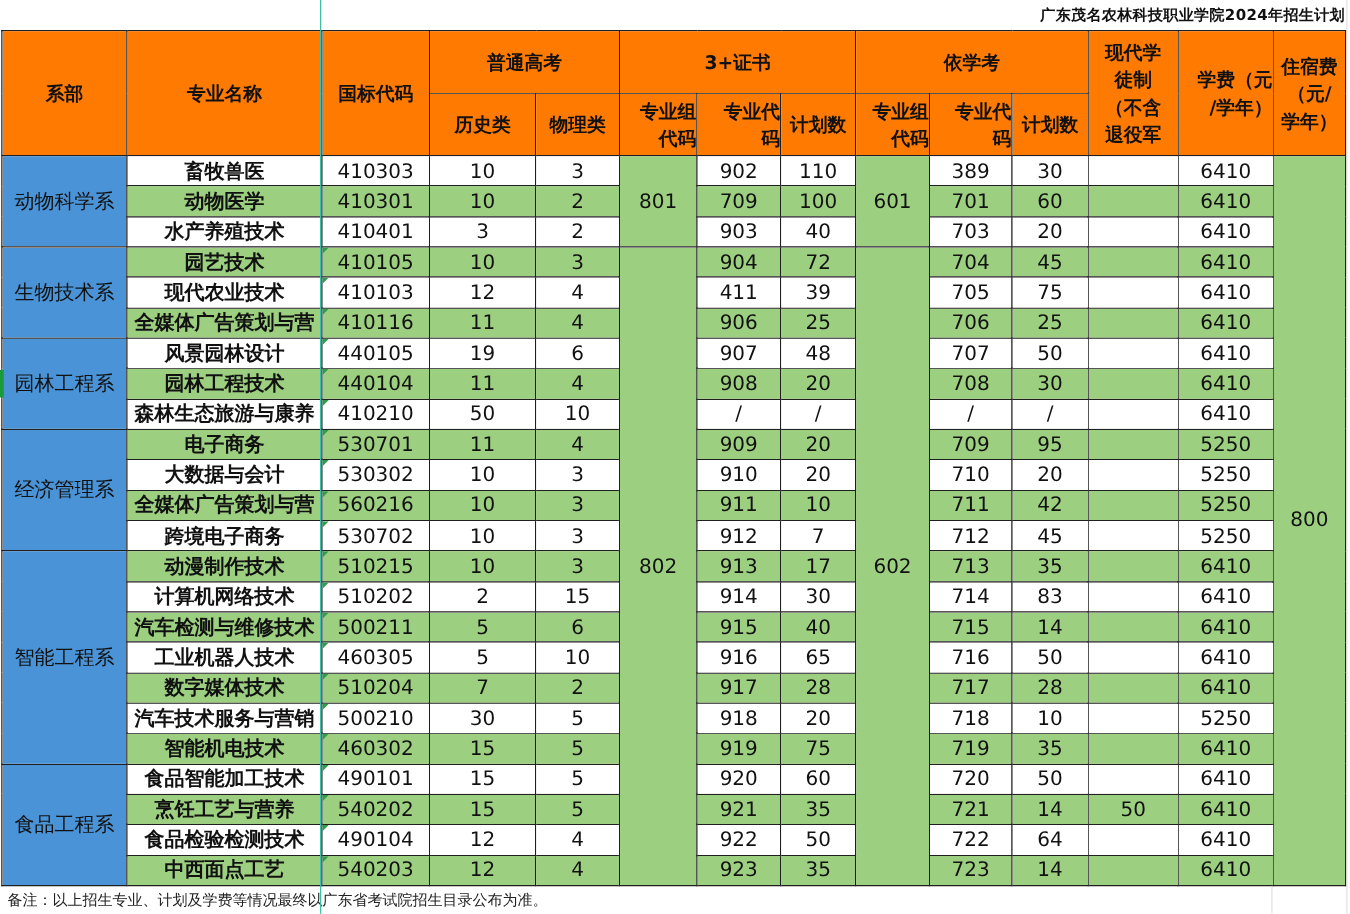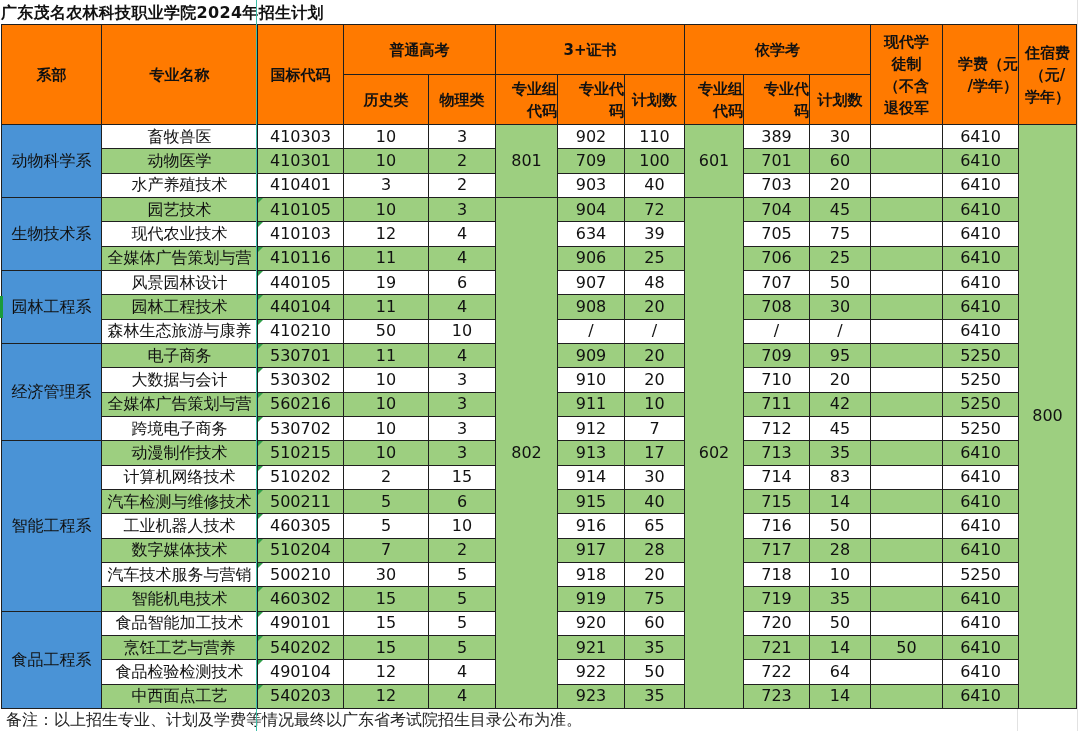--- a/index.html
+++ b/index.html
@@ -11,52 +11,52 @@
     --freeze:#3BBFA8;
     --text:#111111;
   }
   html,body{margin:0;padding:0;}
   body{
     width:1080px;height:731px;position:relative;overflow:hidden;background:#fff;
     font-family:"DejaVu Sans","Liberation Sans",sans-serif;color:var(--text);
   }
   .title{
     position:absolute;left:1px;top:0;width:1075px;height:24px;line-height:25px;
-    text-align:left;font-size:16px;font-weight:bold;color:#111;letter-spacing:0.3px;
+    text-align:right;font-size:12px;font-weight:bold;color:#111;letter-spacing:0.3px;
   }
   table.sheet{
     position:absolute;left:1px;top:24px;width:1075px;
     border-collapse:collapse;table-layout:fixed;
   }
   .sheet td{
     border:1px solid var(--border);padding:0;text-align:center;vertical-align:middle;
     font-size:16px;line-height:20px;white-space:nowrap;overflow:hidden;position:relative;
   }
   .sheet thead tr{height:50px;}
   .sheet thead td{
     background:var(--header-bg);font-weight:bold;font-size:15px;line-height:22px;
     white-space:pre-line;
   }
   .sheet thead td.left{text-align:right;padding-left:3px;}
   .sheet tbody tr{height:24.33px;}
   .sheet tbody tr.w td{background:var(--white);}
   .sheet tbody tr.g td{background:var(--green);}
   .sheet tbody td.dept{background:var(--blue) !important;font-weight:normal;}
   .sheet tbody td.grp{background:var(--green) !important;}
-  .sheet tbody td.name{font-weight:normal;}
+  .sheet tbody td.name{font-weight:bold;}
   .sheet tbody td.tri::before{
     content:"";position:absolute;left:0;top:0;width:0;height:0;
     border-top:5px solid #2E9E48;border-right:5px solid transparent;
   }
   .freeze-line{position:absolute;left:256px;top:0;width:1px;height:731px;background:var(--freeze);z-index:5;}
   .grid-line{position:absolute;width:1px;background:#E2E2E2;z-index:1;}
   .row-marker{position:absolute;left:0;top:296px;width:3px;height:22px;background:#1A9B3B;z-index:4;}
   .note{
     position:absolute;left:6px;top:709px;height:22px;line-height:22px;
-    font-family:"DejaVu Serif","Liberation Serif",serif;font-size:16px;color:#222;white-space:nowrap;
+    font-family:"DejaVu Serif","Liberation Serif",serif;font-size:12px;color:#222;white-space:nowrap;
   }
 </style>
 </head>
 <body>
 
 <div class="title">广东茂名农林科技职业学院2024年招生计划</div>
 
 <table class="sheet">
   <colgroup>
     <col style="width:100px">
@@ -166,21 +166,21 @@
       <td>45</td>
       <td></td>
       <td>6410</td>
     </tr>
 
     <tr class="w">
       <td class="name">现代农业技术</td>
       <td class="tri">410103</td>
       <td>12</td>
       <td>4</td>
-      <td>634</td>
+      <td>411</td>
       <td>39</td>
       <td>705</td>
       <td>75</td>
       <td></td>
       <td>6410</td>
     </tr>
 
     <tr class="g">
       <td class="name">全媒体广告策划与营</td>
       <td class="tri">410116</td>

